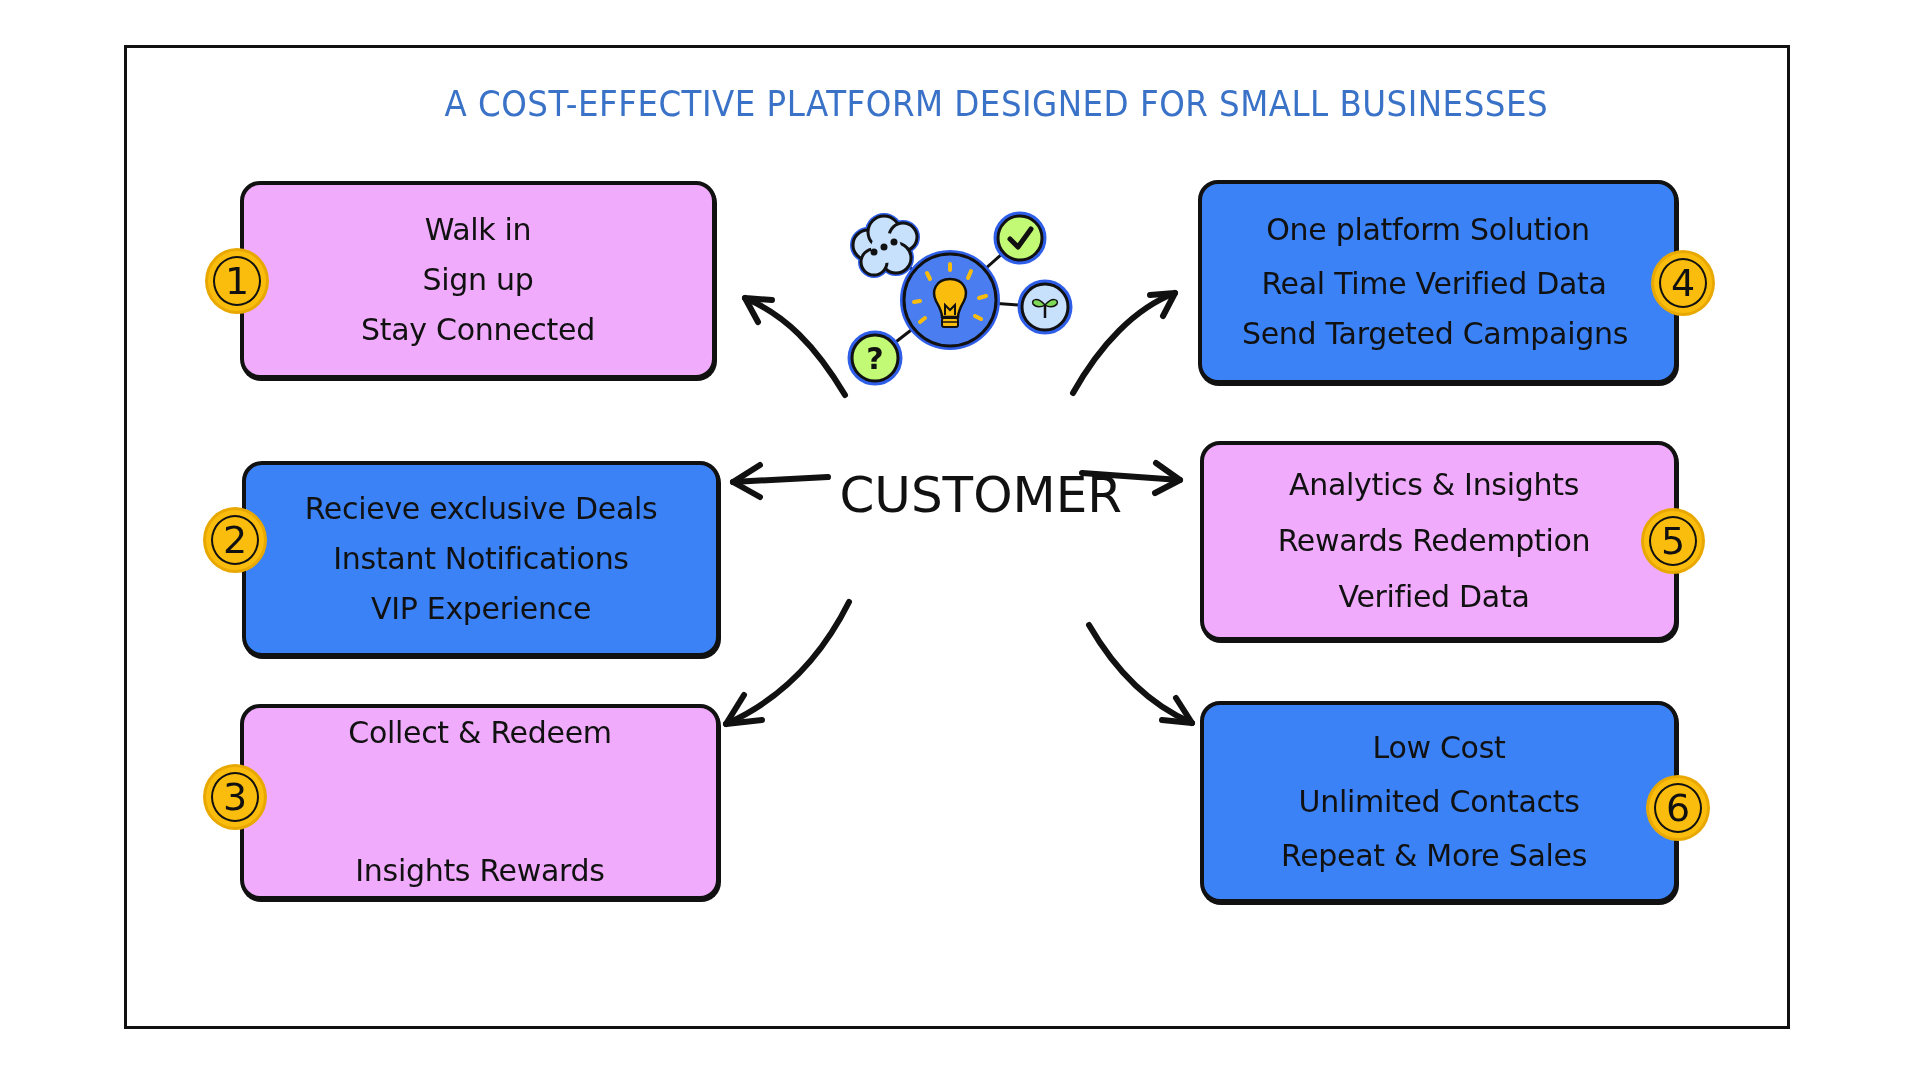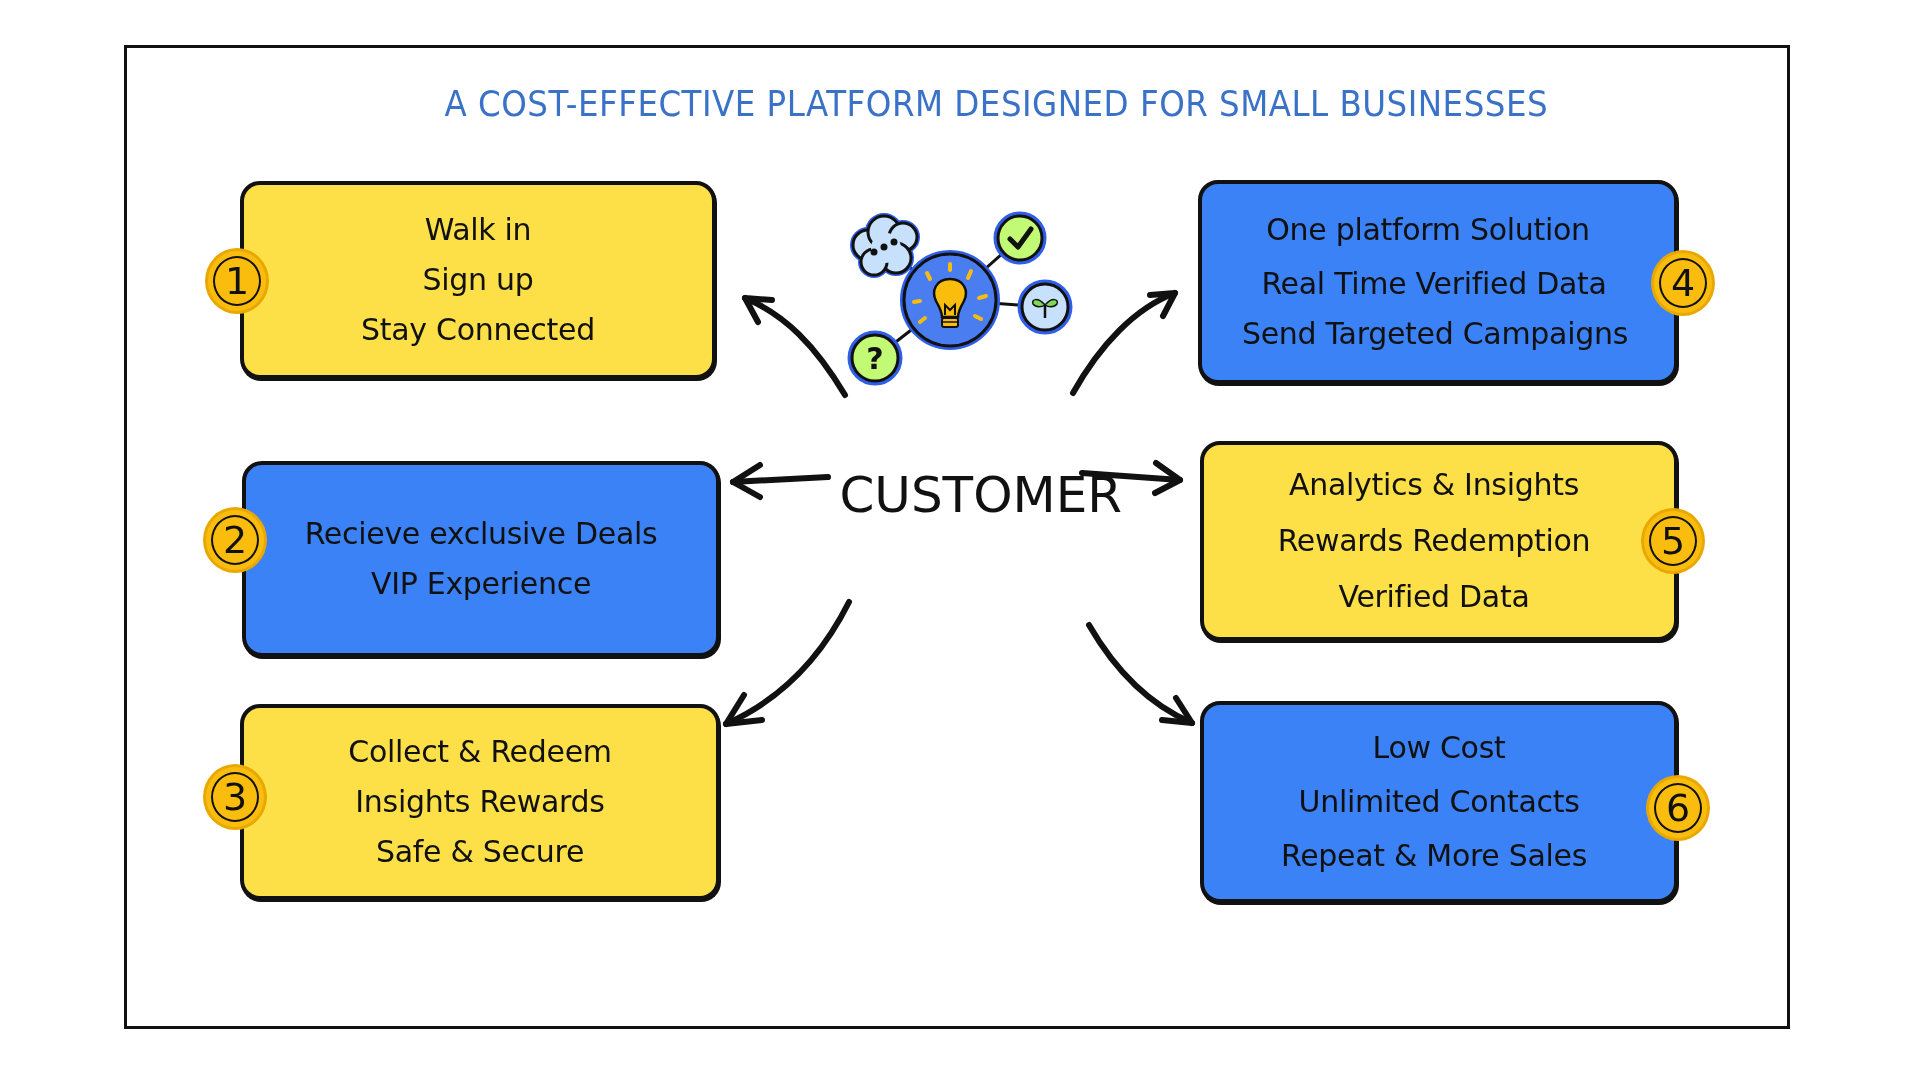--- a/index.html
+++ b/index.html
@@ -7,21 +7,21 @@
          font-family:"DejaVu Sans", sans-serif; }
   #frame { position:absolute; left:124px; top:45px; width:1666px; height:984px;
            border:3px solid #111; box-sizing:border-box; }
   #title { position:absolute; left:0; top:84px; width:1920px; text-align:center;
            padding-left:78px; box-sizing:border-box;
            font-family:"DejaVu Sans", sans-serif; font-size:35px; letter-spacing:0.5px;
            color:#3a72c8; font-weight:normal; transform:scaleX(0.93); transform-origin:center; }
   .card { position:absolute; border:4px solid #111; border-radius:20px; box-sizing:border-box;
           display:flex; flex-direction:column; justify-content:center; align-items:center;
           box-shadow: 1px 2px 0 #111; }
-  .card.green { background:#fde047; }
+  .card.green { background:#f0abfc; }
   .card.blue { background:#3b82f6; }
   .card .line { font-family:"DejaVu Sans", sans-serif; font-size:30px; color:#111;
                 line-height:50px; white-space:nowrap; letter-spacing:-0.3px; }
   .badge { position:absolute; width:64px; height:66px; margin-left:-32px; margin-top:-33px;
            border-radius:50%; background:#fbbd0d; box-sizing:border-box;
            border:3px solid #e8a800; display:flex; align-items:center; justify-content:center; }
   .badge .ring { position:absolute; left:5px; top:5px; right:5px; bottom:5px; border-radius:50%;
                  border:2.5px solid #111; }
   .badge .num { font-family:"DejaVu Sans", sans-serif; font-size:38px; color:#111; position:relative;
                 line-height:1; }
@@ -145,31 +145,31 @@
   <div class="line">Sign up</div>
   <div class="line">Stay Connected</div>
 </div>
 <div class="badge" style="left:237px; top:281px;">
   <div class="ring"></div>
     <span class="num">1</span>
 </div>
 
 <div class="card blue" style="left:242px; top:461px; width:478px; height:196px;">
   <div class="line">Recieve exclusive Deals</div>
+  <div class="line">Instant Notifications</div>
   <div class="line">VIP Experience</div>
 </div>
 <div class="badge" style="left:235px; top:540px;">
   <div class="ring"></div>
     <span class="num">2</span>
 </div>
 
-<div class="card green" style="left:240px; top:704px; width:480px; height:196px;">
+<div class="card green" style="left:240px; top:704px; width:480px; height:196px;justify-content:space-between;">
   <div class="line">Collect &amp; Redeem</div>
   <div class="line">Insights Rewards</div>
-  <div class="line">Safe &amp; Secure</div>
 </div>
 <div class="badge" style="left:235px; top:797px;">
   <div class="ring"></div>
     <span class="num">3</span>
 </div>
 
 <div class="card blue" style="left:1198px; top:180px; width:480px; height:204px;">
   <div class="line" style="margin-left:-20px;">One platform Solution</div>
   <div class="line" style="margin-left:-8px; margin-top:4px;">Real Time Verified Data</div>
   <div class="line" style="margin-left:-6px;">Send Targeted Campaigns</div>

